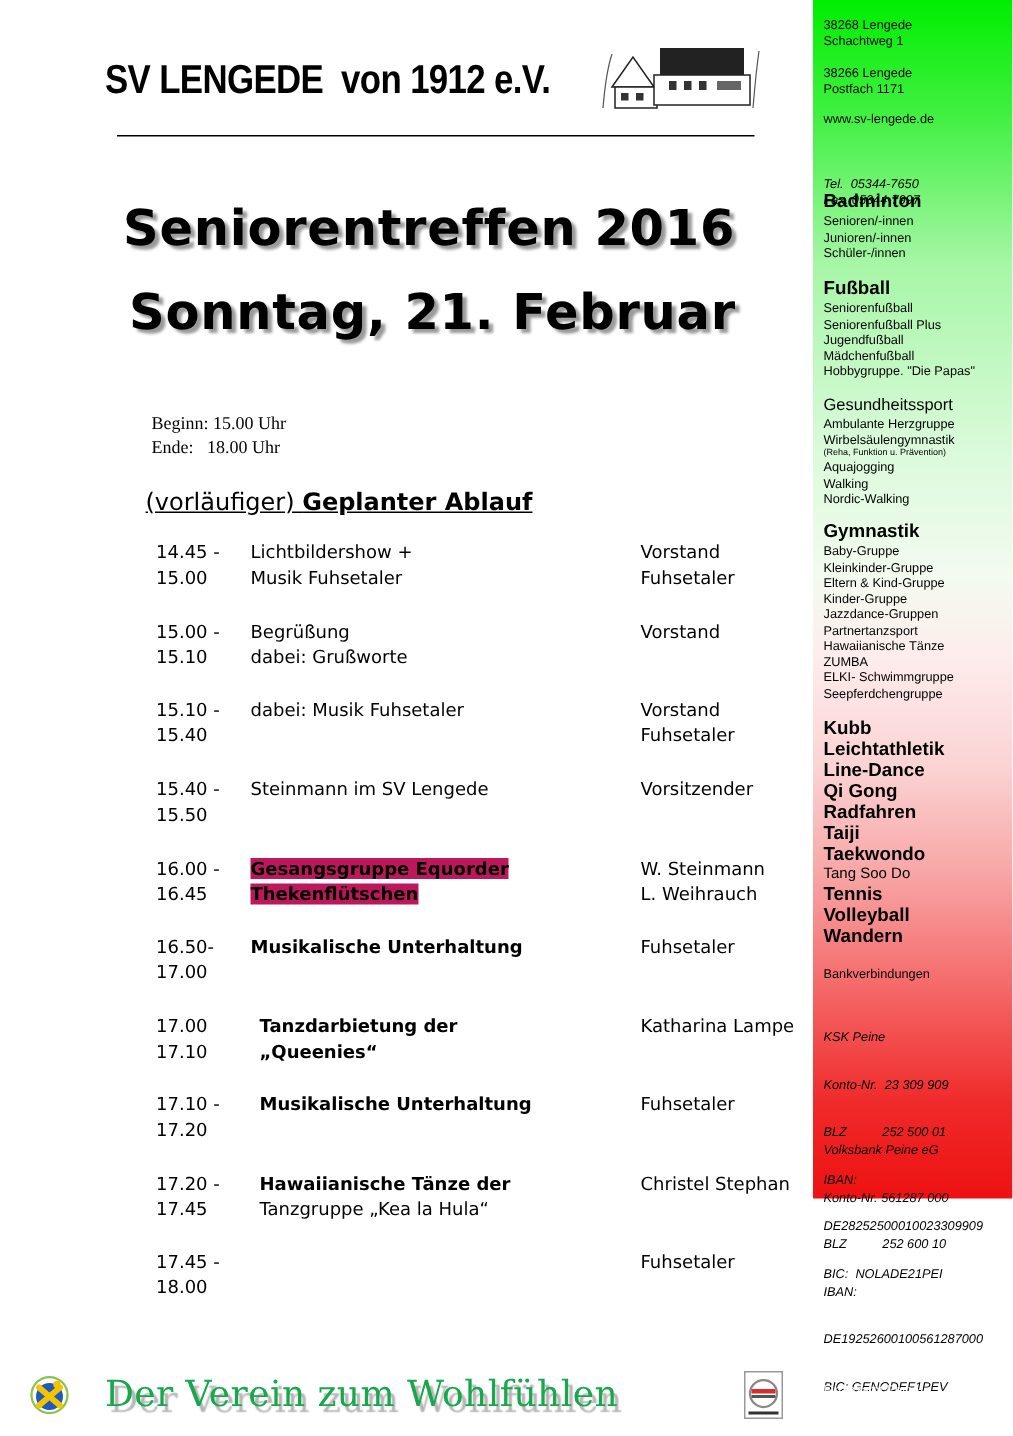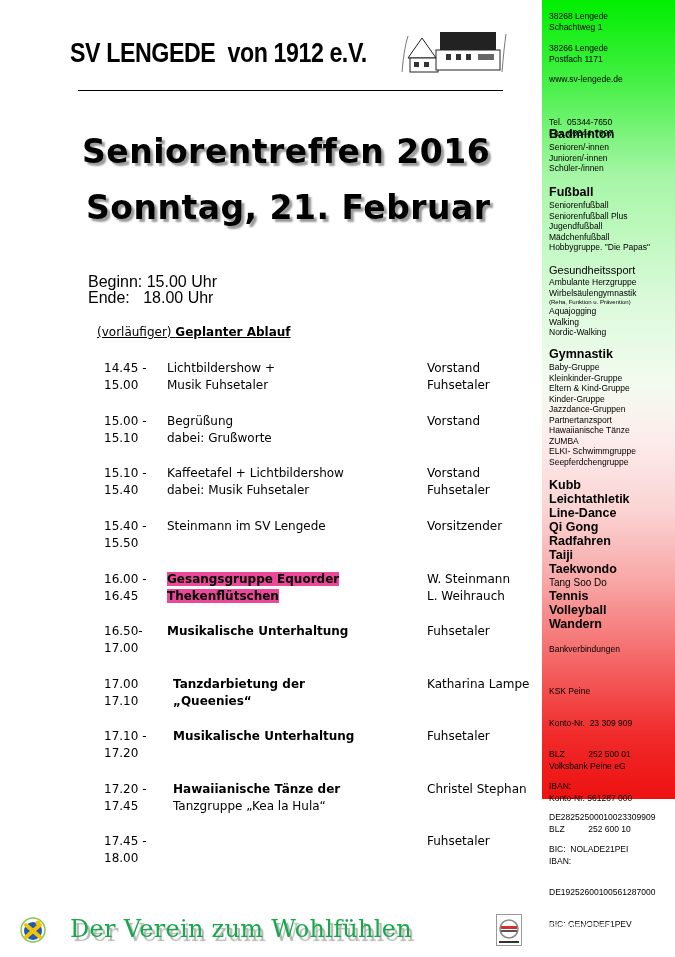--- a/index.html
+++ b/index.html
@@ -24,37 +24,37 @@
     .big-title {
       position: absolute; font-family: "DejaVu Sans", sans-serif; font-weight: bold;
       font-size: 33px; color: #000; letter-spacing: 0.5px;
       text-shadow: 3px 3px 2px #9a9a9a; white-space: nowrap;
     }
     .big-title.t1 { left: 82px; top: 132px; }
     .big-title.t2 { left: 86px; top: 188px; }
 
     
     .info {
-      position: absolute; left: 88px; top: 274px; font-family: Liberation Sans, sans-serif;
-      font-size: 16px; line-height: 16px;
+      position: absolute; left: 101px; top: 274px; font-family: Liberation Serif, serif;
+      font-size: 12px; line-height: 16px;
     }
     .info .row { white-space: pre; }
     .plan-heading {
       position: absolute; left: 97px; top: 325px; font-family: "DejaVu Sans", sans-serif;
-      font-size: 12px; text-decoration: underline; white-space: pre;
+      font-size: 16px; text-decoration: underline; white-space: pre;
     }
     .plan-heading b { font-weight: bold; }
 
     .schedule { position: absolute; left: 104px; top: 360px; width: 430px; font-family: "DejaVu Sans", sans-serif; font-size: 12px; }
     .entry { position: absolute; left: 0; width: 430px; height: 36px; }
     .entry .time { position: absolute; left: 0; top: 0; width: 60px; line-height: 17px; }
     .entry .desc { position: absolute; left: 63px; top: 0; width: 260px; line-height: 17px; }
     .entry .who  { position: absolute; left: 323px; top: 0; width: 120px; line-height: 17px; white-space: nowrap; }
     .entry .line { display: block; white-space: nowrap; }
-    .hl { background: #ec4899; }
+    .hl { background: #be185d; }
     .bold { font-weight: bold; }
     .indent { margin-left: 6px; }
 
     
     .footer-logo-left { position: absolute; left: 20px; top: 917px; width: 26px; height: 26px; }
     .footer-slogan {
       position: absolute; left: 70px; top: 915px;
       font-family: "DejaVu Serif", serif; font-size: 24px; color: #16a84a;
       text-shadow: 3px 4px 1px #b5b5b5; white-space: nowrap; letter-spacing: 0.3px;
     }
@@ -70,21 +70,21 @@
       font-family: "Liberation Sans", sans-serif; color: #000;
     }
     .sb { position: absolute; left: 7px; font-size: 8.5px; line-height: 10.5px; white-space: nowrap; }
     .sb .h { font-weight: bold; font-size: 12.5px; line-height: 15px; }
     .sb .h2 { font-weight: normal; font-size: 11px; line-height: 13px; }
     .sb .tiny { font-size: 6px; line-height: 8px; }
     .sb .big { font-weight: bold; font-size: 12.5px; line-height: 14px; display: block; }
     .sb .big.small { font-weight: normal; font-size: 10px; line-height: 13px; }
     .sb.white { color: #fff; }
     .sb span { display: block; }
-    .pre { white-space: pre; }
+    .pre { white-space: pre; font-style: italic; }
   </style>
 </head>
 <body>
 
 <div class="club-title">SV LENGEDE  von 1912 e.V.</div>
 <svg class="clubhouse" viewBox="0 0 110 48">
   <rect x="0" y="0" width="110" height="48" fill="#fff"></rect>
   <polygon points="8,30 22,10 36,30" fill="#fff" stroke="#222" stroke-width="1"></polygon>
   <rect x="10" y="30" width="28" height="14" fill="#fff" stroke="#222" stroke-width="1"></rect>
   <rect x="40" y="4" width="56" height="18" fill="#222"></rect>
@@ -136,21 +136,20 @@
         <span class="line"></span>
         <span class="line">Vorstand</span>
       </div>
   </div>
   <div class="entry" style="top:105px">
     <div class="time">
         <span class="line">15.10 -</span>
         <span class="line">15.40</span>
       </div>
     <div class="desc">
-        <span class="line">Kaffeetafel + Lichtbildershow</span>
         <span class="line">dabei: Musik Fuhsetaler</span>
       </div>
     <div class="who">
         <span class="line">Vorstand</span>
         <span class="line">Fuhsetaler</span>
       </div>
   </div>
   <div class="entry" style="top:158px">
     <div class="time">
         <span class="line">15.40 -</span>

